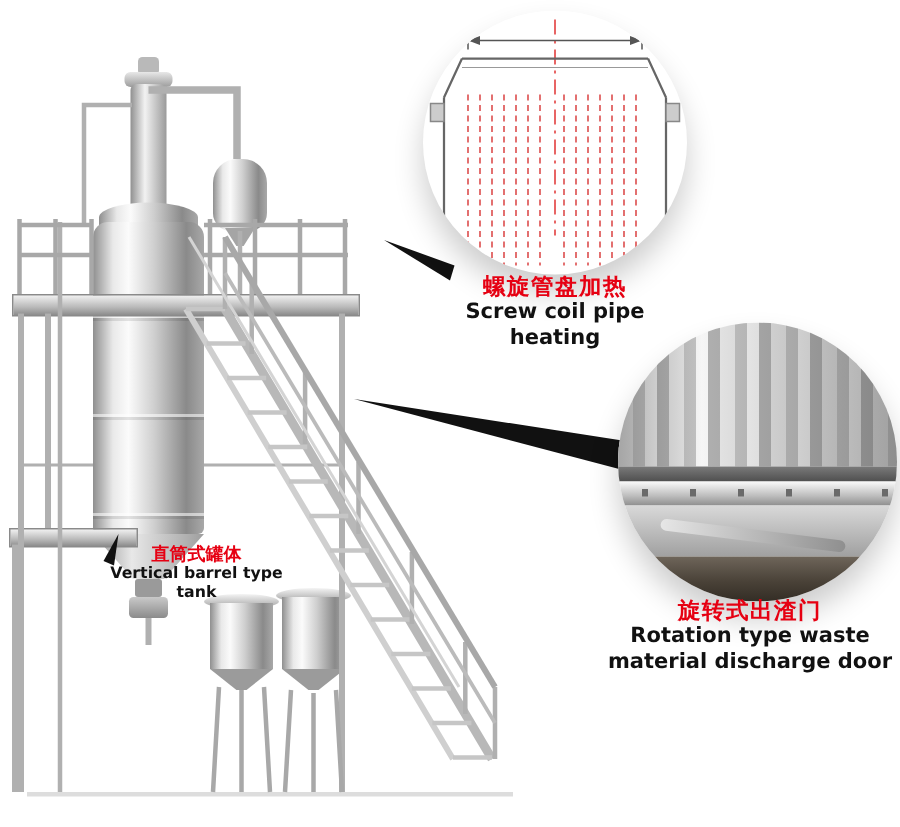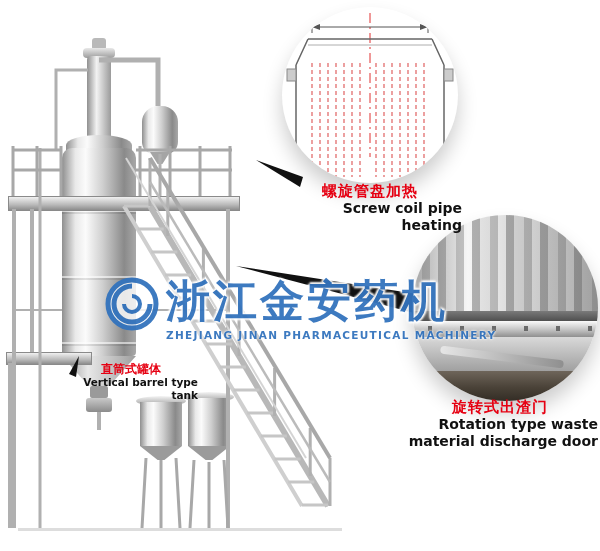--- a/index.html
+++ b/index.html
@@ -38,21 +38,21 @@
      repeating-linear-gradient(90deg,#e8e8e8 0 10px,#c2c2c2 10px 18px,#f6f6f6 18px 26px,#b0b0b0 26px 34px);}
   .c2-seam{left:0;top:96px;width:186px;height:10px;background:linear-gradient(180deg,#7a7a7a,#4f4f4f);}
   .c2-flange{left:0;top:106px;width:186px;height:16px;background:linear-gradient(180deg,#fafafa,#bdbdbd 60%,#8f8f8f);}
   .c2-bolts{left:0;top:111px;width:186px;height:5px;background:repeating-linear-gradient(90deg,transparent 0 16px,#6a6a6a 16px 20px,transparent 20px 32px);}
   .c2-cone{left:0;top:122px;width:186px;height:34px;background:linear-gradient(180deg,#d9d9d9,#a0a0a0);}
   .c2-handle{left:28px;top:138px;width:124px;height:8px;border-radius:4px;background:linear-gradient(90deg,#e6e6e6,#8f8f8f);transform:rotate(7deg);}
   .c2-mech{left:0;top:156px;width:186px;height:30px;background:linear-gradient(180deg,#6e655a,#4a4238 55%,#332d25);}
   
   .label-block{text-align:center;line-height:1.2;}
   .label-cn{color:#e60012;font-weight:bold;font-size:15px;letter-spacing:1px;}
-  .label-en{color:#111;font-weight:bold;font-size:14px;text-align:right;}
+  .label-en{color:#111;font-weight:bold;font-size:14px;}
   .heating-label{left:278px;top:182px;width:184px;}
   .discharge-label{left:402px;top:398px;width:196px;}
   .tank-label{left:64px;top:362px;width:134px;}
   .tank-label .label-cn{font-size:12px;letter-spacing:0;}
   .tank-label .label-en{font-size:10.5px;font-weight:600;}
   
   .watermark{left:104px;top:276px;display:flex;align-items:flex-start;opacity:.95;}
   .wm-text{margin-left:6px;}
   .wm-cn{font-size:44px;font-weight:bold;color:#3373bd;letter-spacing:3px;line-height:1.15;white-space:nowrap;
     text-shadow:-2px 0 2px #fff,2px 0 2px #fff,0 -2px 2px #fff,0 2px 2px #fff;}
@@ -167,25 +167,14 @@
   <div class="abs z4 label-block tank-label">
     <div class="label-cn">直筒式罐体</div>
     <div class="label-en">Vertical barrel type tank</div>
   </div>
 
   <div class="abs z4 label-block discharge-label">
     <div class="label-cn">旋转式出渣门</div>
     <div class="label-en">Rotation type waste material discharge door</div>
   </div>
 
-  <div class="abs z5 watermark">
-    <svg width="56" height="56" viewBox="0 0 56 56">
-      <circle cx="28" cy="28" r="24" fill="rgba(255,255,255,0.85)" stroke="#3373bd" stroke-width="5"></circle>
-      <path d="M28,10 a18,18 0 1,0 18,18" fill="none" stroke="#3373bd" stroke-width="5"></path>
-      <path d="M28,20 a8,8 0 1,1 -8,8" fill="none" stroke="#3373bd" stroke-width="4"></path>
-    </svg>
-    <div class="wm-text">
-      <div class="wm-cn">浙江金安药机</div>
-      <div class="wm-en">ZHEJIANG JINAN PHARMACEUTICAL MACHINERY</div>
-    </div>
-  </div>
 
 </div>
 
 </body></html>

